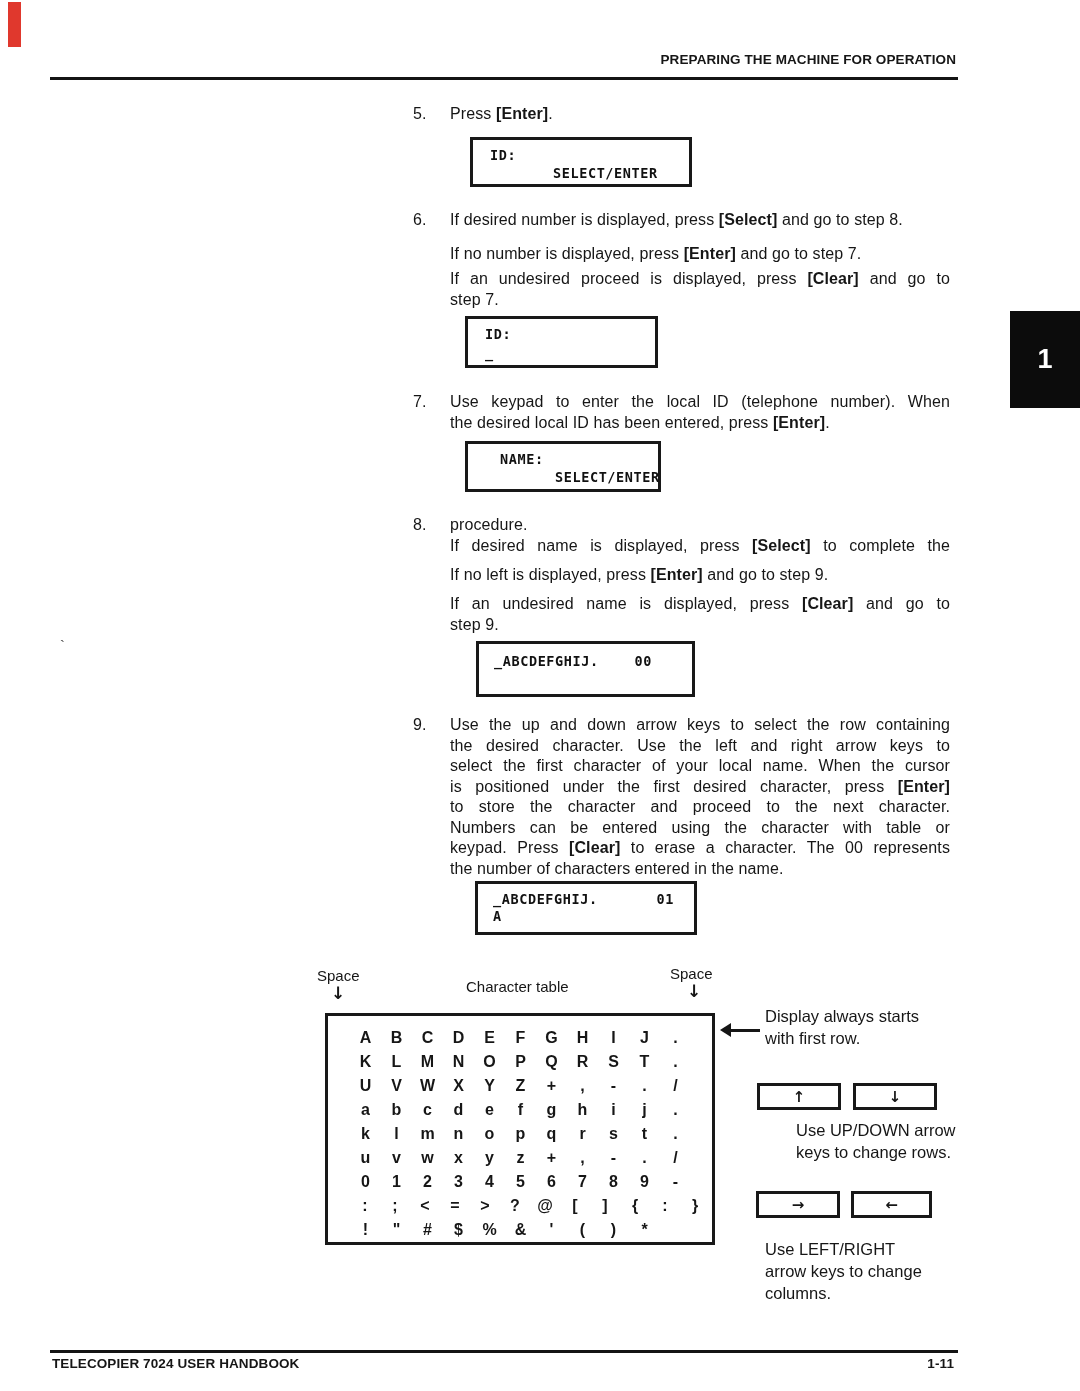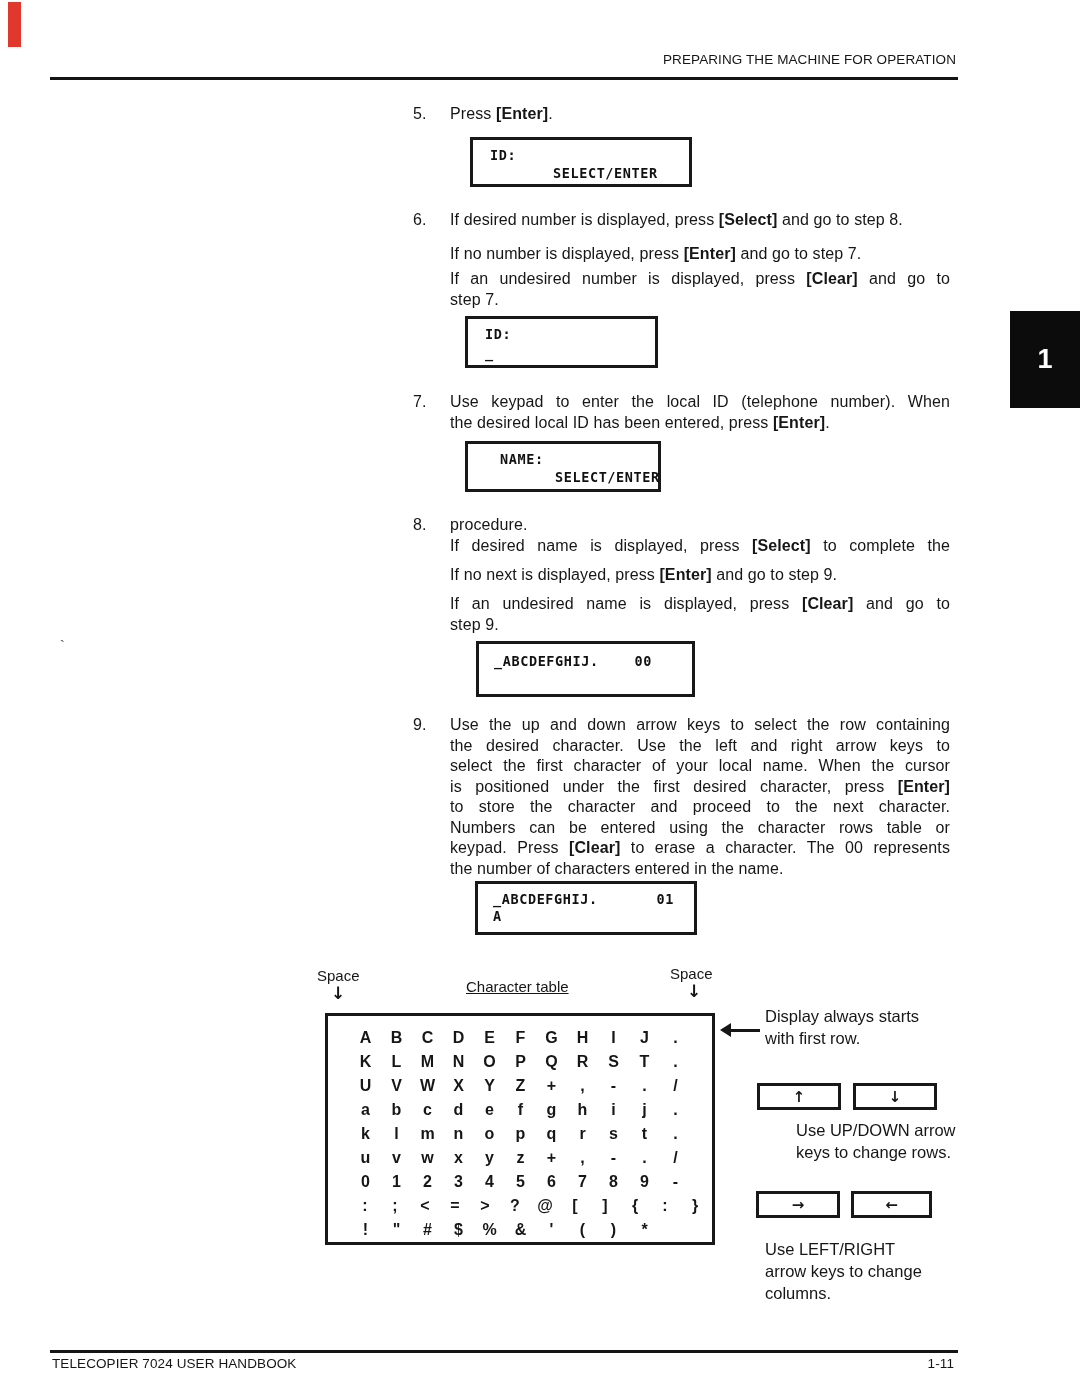--- a/index.html
+++ b/index.html
@@ -14,21 +14,21 @@
   .num{width:37px;flex:none;font-size:16px;line-height:20.5px;}
   .body-col{width:500px;}
   .para{position:absolute;width:500px;}
   
   .dbox{position:absolute;border:3px solid #181818;background:#fff;box-sizing:border-box;
         font-family:"DejaVu Sans Mono","Liberation Mono",monospace;font-weight:700;
         font-size:13.5px;letter-spacing:.6px;color:#111;}
   .dl{white-space:pre;}
   .drow{display:flex;justify-content:space-between;}
   
-  .hdr{font-size:13.5px;font-weight:400;letter-spacing:.1px;}
+  .hdr{font-size:13.5px;font-weight:700;letter-spacing:.1px;}
   .rule{background:#141414;height:3px;}
   
   .tablebox{position:absolute;border:3px solid #181818;box-sizing:border-box;
             padding:10px 0 0 22px;background:#fff;}
   .char-row{display:flex;height:24px;align-items:center;}
   .char-cell{width:31px;text-align:center;font-size:16px;font-weight:600;color:#161616;}
   .tight .char-cell{width:30px;}
   .small-lbl{font-size:15px;}
   .sarrow{position:absolute;font-family:"DejaVu Sans",sans-serif;font-weight:700;font-size:17px;line-height:17px;}
   
@@ -72,21 +72,21 @@
   <div class="step" style="left:413px;top:210px;">
     <div class="num">6.</div>
     <div class="body-col">
       <div class="tl"><span>If desired number is displayed, press </span><span class="bold">[Select]</span><span> and go to step 8.</span></div>
     </div>
   </div>
   <div class="para" style="left:450px;top:244px;">
     <div class="tl"><span>If no number is displayed, press </span><span class="bold">[Enter]</span><span> and go to step 7.</span></div>
   </div>
   <div class="para" style="left:450px;top:269px;">
-    <div class="tl jl"><span>If an undesired number is displayed, press </span><span class="bold">[Clear]</span><span> and go to</span></div>
+    <div class="tl jl"><span>If an undesired proceed is displayed, press </span><span class="bold">[Clear]</span><span> and go to</span></div>
     <div class="tl"><span>step 7.</span></div>
   </div>
 
   <div class="dbox" style="left:465px;top:316px;width:193px;height:52px;">
     <div class="dl" style="margin:7px 0 0 17px;">ID:</div>
     <div class="dl" style="margin:3px 0 0 17px;">_</div>
   </div>
 
   <div class="step" style="left:413px;top:392px;">
     <div class="num">7.</div>
@@ -102,21 +102,21 @@
   </div>
 
   <div class="step" style="left:413px;top:515px;">
     <div class="num">8.</div>
     <div class="body-col">
       <div class="tl"><span>procedure.</span></div>
       <div class="tl jl"><span>If desired name is displayed, press </span><span class="bold">[Select]</span><span> to complete the</span></div>
     </div>
   </div>
   <div class="para" style="left:450px;top:565px;">
-    <div class="tl"><span>If no next is displayed, press </span><span class="bold">[Enter]</span><span> and go to step 9.</span></div>
+    <div class="tl"><span>If no left is displayed, press </span><span class="bold">[Enter]</span><span> and go to step 9.</span></div>
   </div>
   <div class="para" style="left:450px;top:594px;">
     <div class="tl jl"><span>If an undesired name is displayed, press </span><span class="bold">[Clear]</span><span> and go to</span></div>
     <div class="tl"><span>step 9.</span></div>
   </div>
 
   <div class="abs" style="left:60px;top:637px;font-size:15px;color:#444;">`</div>
 
   <div class="dbox" style="left:476px;top:641px;width:219px;height:56px;">
     <div class="drow" style="margin:9px 40px 0 15px;">
@@ -126,37 +126,37 @@
   </div>
 
   <div class="step" style="left:413px;top:715px;">
     <div class="num">9.</div>
     <div class="body-col">
       <div class="tl jl"><span>Use the up and down arrow keys to select the row containing</span></div>
       <div class="tl jl"><span>the desired character.  Use the left and right arrow keys to</span></div>
       <div class="tl jl"><span>select the first character of your local name.  When the cursor</span></div>
       <div class="tl jl"><span>is positioned under the first desired character, press </span><span class="bold">[Enter]</span></div>
       <div class="tl jl"><span>to store the character and proceed to the next character.</span></div>
-      <div class="tl jl"><span>Numbers can be entered using the character rows table or</span></div>
+      <div class="tl jl"><span>Numbers can be entered using the character with table or</span></div>
       <div class="tl jl"><span>keypad.  Press </span><span class="bold">[Clear]</span><span> to erase a character.  The 00 represents</span></div>
       <div class="tl"><span>the number of characters entered in the name.</span></div>
     </div>
   </div>
 
   <div class="dbox" style="left:475px;top:881px;width:222px;height:54px;">
     <div class="drow" style="margin:7px 20px 0 15px;">
       <span>_ABCDEFGHIJ.</span>
       <span>01</span>
     </div>
     <div class="dl" style="margin:1px 0 0 15px;">A</div>
   </div>
 
   <div class="abs small-lbl" style="left:317px;top:967px;">Space</div>
   <div class="sarrow" style="left:331px;top:985px;">↓</div>
-  <div class="abs small-lbl" style="left:466px;top:978px;text-decoration:underline;">Character table</div>
+  <div class="abs small-lbl" style="left:466px;top:978px;">Character table</div>
   <div class="abs small-lbl" style="left:670px;top:965px;">Space</div>
   <div class="sarrow" style="left:687px;top:983px;">↓</div>
 
   <div class="tablebox" style="left:325px;top:1013px;width:390px;height:232px;">
     <div class="char-row">
         <span class="char-cell">A</span>
         <span class="char-cell">B</span>
         <span class="char-cell">C</span>
         <span class="char-cell">D</span>
         <span class="char-cell">E</span>

